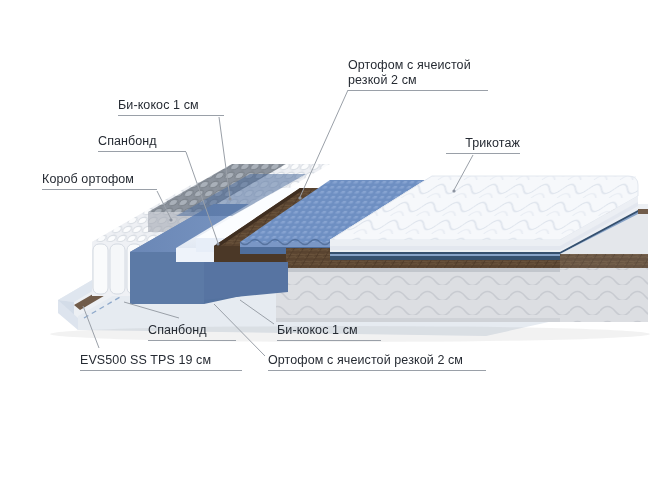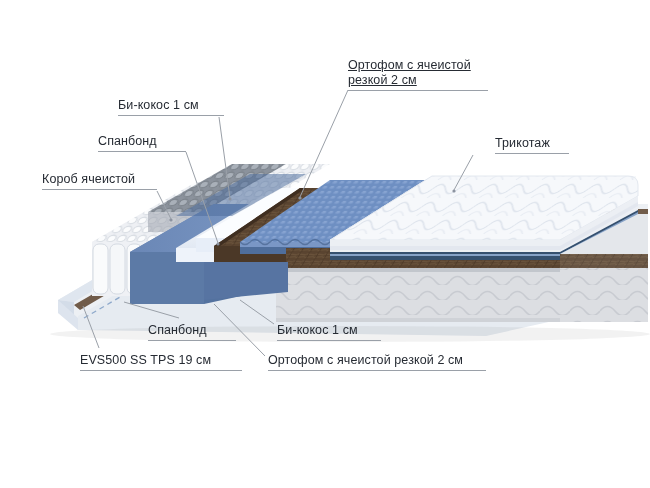--- a/index.html
+++ b/index.html
@@ -16,21 +16,21 @@
   .callout .txt{
     font-size:12.5px;
     color:#262b33;
     letter-spacing:.1px;
     line-height:15px;
     white-space:pre-line;
   }
   .callout .rule{
     height:1px;background:#9aa0a8;margin-top:2px;
   }
-  .callout.two .txt{line-height:15px;text-decoration:underline;}
+  .callout.two .txt{line-height:15px;}
 
   
   #art{position:absolute;left:0;top:0;width:650px;height:488px;}
 
   
 </style>
 </head>
 <body>
 
 <div id="stage">
@@ -204,31 +204,31 @@
     <div class="txt">Би-кокос 1 см</div>
     <div class="rule"></div>
   </div>
 
   <div class="callout" style="left:98px;top:134px;width:88px;">
     <div class="txt">Спанбонд</div>
     <div class="rule"></div>
   </div>
 
   <div class="callout" style="left:42px;top:172px;width:115px;">
-    <div class="txt">Короб ячеистой</div>
+    <div class="txt">Короб ортофом</div>
     <div class="rule"></div>
   </div>
 
   <div class="callout two" style="left:348px;top:58px;width:140px;">
     <div class="txt">Ортофом с ячеистой
 резкой 2 см</div>
     <div class="rule"></div>
   </div>
 
-  <div class="callout" style="left:495px;top:136px;width:74px;">
+  <div class="callout" style="left:446px;top:136px;width:74px;text-align:right;">
     <div class="txt">Трикотаж</div>
     <div class="rule"></div>
   </div>
 
   <div class="callout" style="left:148px;top:323px;width:88px;">
     <div class="txt">Спанбонд</div>
     <div class="rule"></div>
   </div>
 
   <div class="callout" style="left:277px;top:323px;width:104px;">

